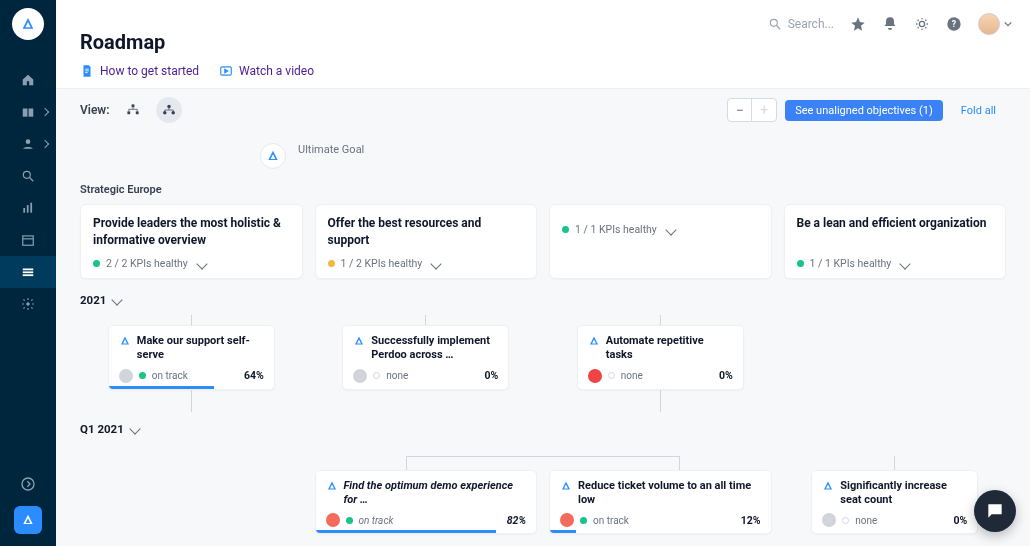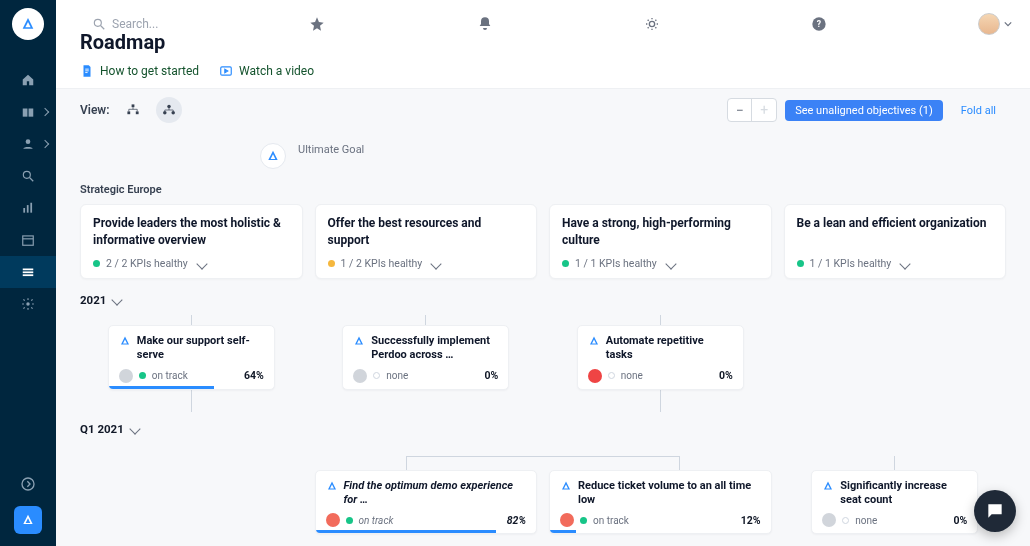--- a/index.html
+++ b/index.html
@@ -14,31 +14,31 @@
   .nav-item.expandable::after { content:""; position:absolute; right:8px; width:5px;height:5px;border-right:1.5px solid #8aa0b2;border-bottom:1.5px solid #8aa0b2; transform:rotate(-45deg); }
   .nav-item.active { background:#003a5d; color:#fff;}
   .nav-spacer { flex:1; }
   .sidebar-bottom { padding-bottom:12px; display:flex; flex-direction:column; align-items:center; gap:14px;}
   .mini-logo { width:28px;height:28px;background:#2a8cff;border-radius:6px;display:flex;align-items:center;justify-content:center;}
 
   
   .main { flex:1; display:flex; flex-direction:column; background:#fff; }
 
   
-  .topbar { height:48px; display:flex; align-items:center; justify-content:space-between; gap:16px; padding: 0 18px 0 24px; margin-left: 12px;}
+  .topbar { height:48px; display:flex; align-items:center; justify-content:flex-end; gap:16px; padding: 0 18px 0 24px; margin-left: 12px;}
   .search { display:flex; align-items:center; gap:6px; color:#9ca3af; cursor:text;}
   .top-icon { color:#6b7280; cursor:pointer; display:flex; align-items:center;}
   .avatar-sm { width:22px;height:22px;border-radius:50%; background:linear-gradient(#f5d6b3,#e8b78f); border:1px solid #ccc;}
   .avatar-wrap { display:flex; align-items:center; gap:4px; cursor:pointer;}
 
   
   .page-head { padding: 0 40px 10px 24px; }
   .page-title { font-size: 20px; font-weight: 700; color:#0f172a; margin-top:-18px;}
   .head-links { display:flex; gap:20px; margin-top:10px;}
-  .head-link { color:#14532d; font-size:12px; display:flex; align-items:center; gap:6px; cursor:pointer;}
+  .head-link { color:#4c1d95; font-size:12px; display:flex; align-items:center; gap:6px; cursor:pointer;}
 
   
   .toolbar-row { padding: 8px 24px; display:flex; align-items:center; justify-content:space-between; border-top:1px solid #eef0f3; background:#f7f8fa;}
   .view-left { display:flex; align-items:center; gap:10px; color:#374151; font-weight:600; }
   .view-btn { width:26px;height:26px;border-radius:50%; display:flex;align-items:center;justify-content:center; cursor:pointer;}
   .view-btn.active { background:#e5e9ef;}
   .toolbar-right { display:flex; align-items:center; gap:8px;}
   .zoom-ctrl { border:1px solid #d6dbe1; border-radius:4px; background:#fff; display:flex;}
   .zoom-btn { width:24px;height:22px; display:flex;align-items:center;justify-content:center; color:#6b7280; cursor:pointer; font-size:14px;}
   .zoom-btn:first-child{border-right:1px solid #d6dbe1;}
@@ -301,21 +301,20 @@
     </div>
     <div class="pillar">
       <div class="pillar-title">Offer the best resources and support</div>
       <div class="kpi-row">
         <span class="dot dot-amber"></span>
         <span>1 / 2 KPIs healthy</span>
         <span class="chev"></span>
       </div>
     </div>
     <div class="pillar">
-      <div class="pillar-title">Have a strong, high-performing culture</div>
       <div class="kpi-row">
         <span class="dot dot-green"></span>
         <span>1 / 1 KPIs healthy</span>
         <span class="chev"></span>
       </div>
     </div>
     <div class="pillar">
       <div class="pillar-title">Be a lean and efficient organization</div>
       <div class="kpi-row">
         <span class="dot dot-green"></span>

